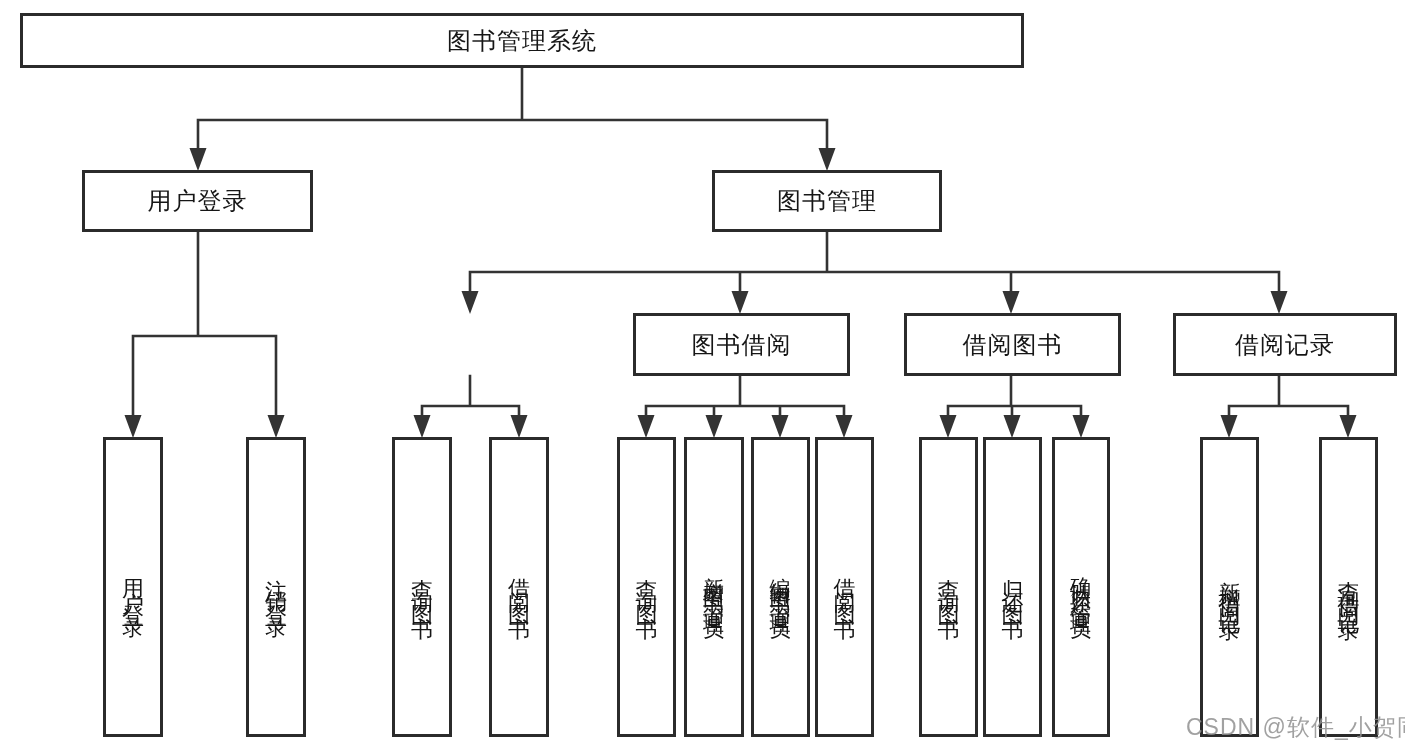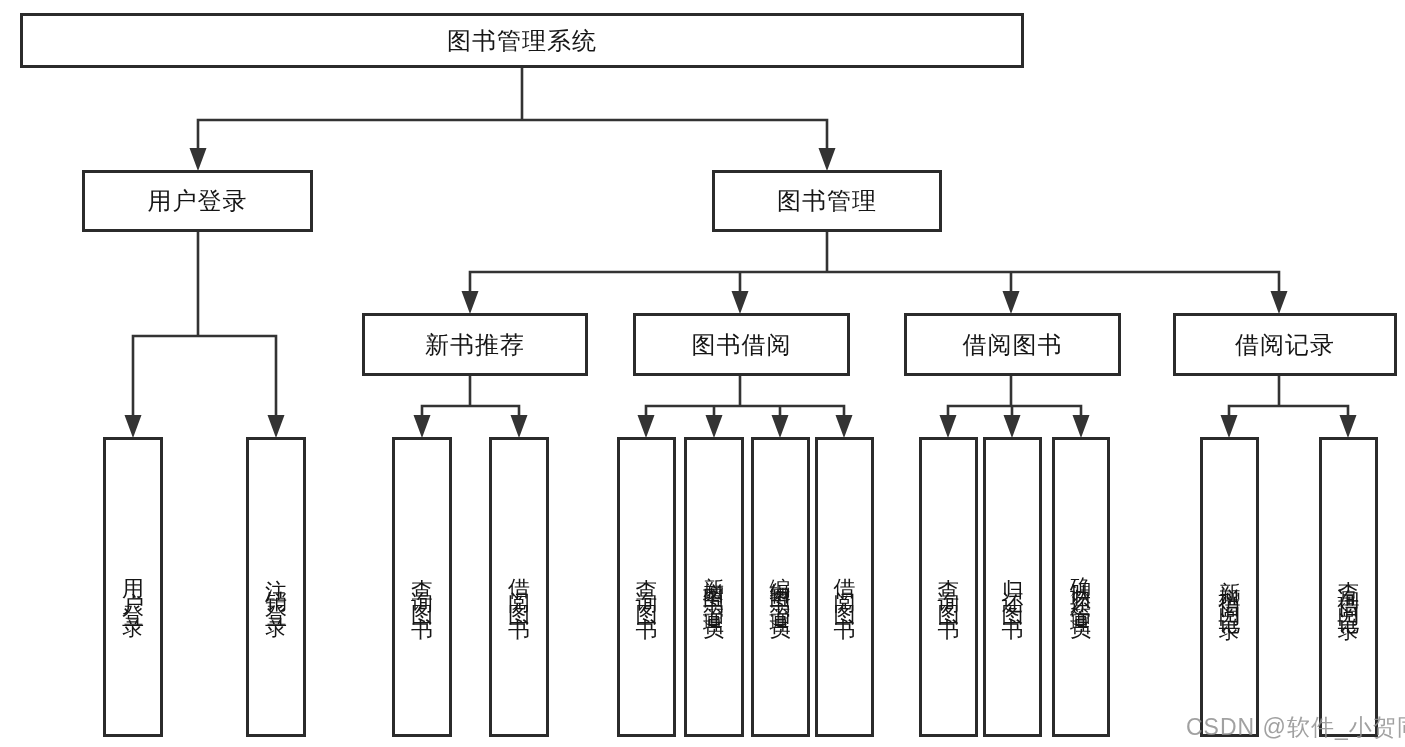--- a/index.html
+++ b/index.html
@@ -38,23 +38,20 @@
     </svg>
 
   <div class="node h" style="left: 20px; top: 13px; width: 1004px; height: 55px;">
       <span class="lbl">图书管理系统</span>
     </div>
     <div class="node h" style="left: 82px; top: 170px; width: 231px; height: 62px;">
       <span class="lbl">用户登录</span>
     </div>
     <div class="node h" style="left: 712px; top: 170px; width: 230px; height: 62px;">
       <span class="lbl">图书管理</span>
-    </div>
-    <div class="node h" style="left: 362px; top: 313px; width: 226px; height: 63px;">
-      <span class="lbl">新书推荐</span>
     </div>
     <div class="node h" style="left: 633px; top: 313px; width: 217px; height: 63px;">
       <span class="lbl">图书借阅</span>
     </div>
     <div class="node h" style="left: 904px; top: 313px; width: 217px; height: 63px;">
       <span class="lbl">借阅图书</span>
     </div>
     <div class="node h" style="left: 1173px; top: 313px; width: 224px; height: 63px;">
       <span class="lbl">借阅记录</span>
     </div>

